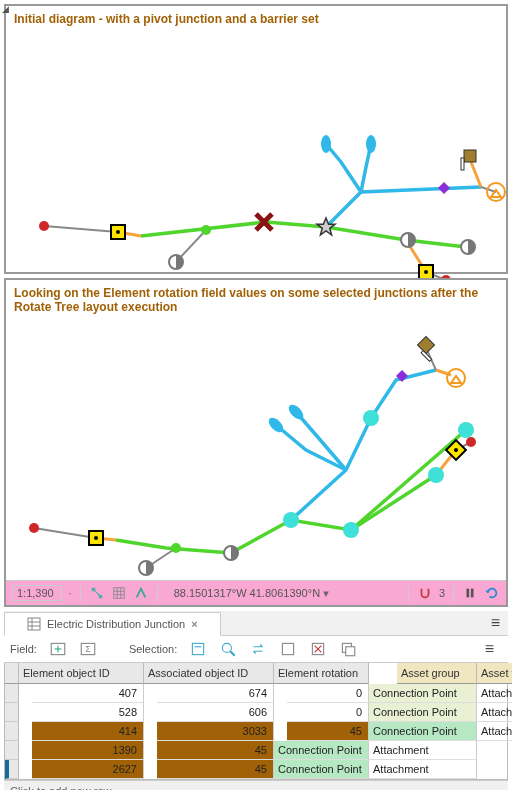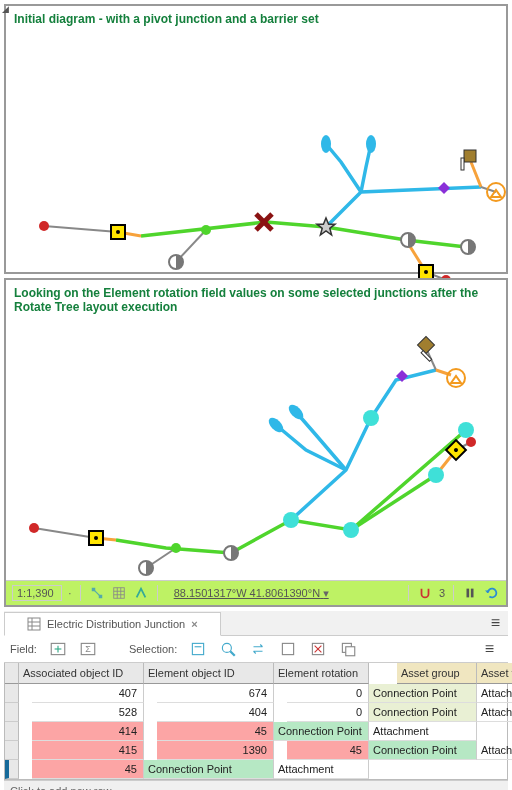--- a/index.html
+++ b/index.html
@@ -1,46 +1,46 @@
 <!DOCTYPE html>
 <html><head>
 <meta charset="utf-8">
 <style>
   * { box-sizing: border-box; margin: 0; padding: 0; }
   body { font-family: "Segoe UI", Tahoma, sans-serif; font-size: 11px; background: #fff; width: 512px; }
   .panel { border: 2px solid #999; margin: 4px; background: #fff; position: relative; }
-  .panel-title { font-weight: bold; font-size: 12px; color: #15803d; padding: 6px 8px; }
+  .panel-title { font-weight: bold; font-size: 12px; color: #a16207; padding: 6px 8px; }
   .diagram-area { position: relative; height: 240px; }
   .diagram-area2 { position: relative; height: 260px; }
-  .toolbar { display: flex; align-items: center; gap: 6px; padding: 4px 6px; border-top: 1px solid #ccc; background: #bef264; font-size: 11px; color: #555; }
+  .toolbar { display: flex; align-items: center; gap: 6px; padding: 4px 6px; border-top: 1px solid #ccc; background: #f9a8d4; font-size: 11px; color: #555; }
   .toolbar .sep { width: 1px; height: 16px; background: #ccc; margin: 0 2px; }
   .toolbar .icn { width: 16px; height: 16px; display: flex; align-items: center; justify-content: center; color: #666; }
   .toolbar .icn svg { width: 14px; height: 14px; }
   .scale-box { border: 1px solid #ccc; padding: 1px 4px; min-width: 50px; display: inline-block; }
-  .coord { flex: 1; text-align: left; padding-left: 8px; text-decoration: underline; }
+  .coord { flex: 1; text-align: left; padding-left: 8px; }
   .dd { color: #666; }
   .tab-bar { display: flex; align-items: center; background: #f1f1f1; border-bottom: 1px solid #ccc; margin: 0 4px; }
   .tab { display: flex; align-items: center; gap: 6px; padding: 4px 22px; background: #fff; border: 1px solid #ccc; border-bottom: 1px solid #fff; position: relative; top: 1px; color: #555; }
   .tab .close { color: #888; font-weight: bold; }
   .tab-grid-icn { width: 14px; height: 14px; }
   .hamb { margin-left: auto; padding: 0 8px; font-size: 16px; color: #444; }
   .field-bar { display: flex; align-items: center; gap: 12px; padding: 4px 6px; border-bottom: 1px solid #ccc; margin: 0 4px; background: #fff; font-size: 11px; color: #555; }
   .field-bar .lbl { font-weight: normal; }
   .field-bar .icn { width: 18px; height: 18px; display: flex; align-items: center; justify-content: center; }
   .grid { margin: 0 4px; border: 1px solid #bbb; border-top: none; }
   .grid-row { display: grid; grid-template-columns: 14px 125px 130px 95px 108px 70px; }
   .hdr .cell { background: #e8e8e8; border-right: 1px solid #bbb; border-bottom: 1px solid #999; padding: 4px 4px; font-size: 11px; color: #333; white-space: nowrap; overflow: hidden; position: relative; }
   .hdr .cell.asset-group { background: #f0e6c0; margin-left: 28px; }
   .hdr .cell.asset-type { background: #f0e6c0; }
   .hdr .rh { background: #e8e8e8; border-right: 1px solid #bbb; border-bottom: 1px solid #999; }
   .tri { position: absolute; left: 2px; top: 4px; font-size: 9px; color: #555; }
   .data .cell { border-right: 1px solid #ccc; border-bottom: 1px solid #ddd; padding: 3px 4px; font-size: 11px; color: #222; white-space: nowrap; overflow: hidden; }
   .data .rh { background: #e8e8e8; border-right: 1px solid #bbb; border-bottom: 1px solid #ccc; }
   .data .num { text-align: right; padding-right: 6px; margin-left: 13px; }
-  .data.hl .cell.c1, .data.hl .cell.c2, .data.hl .cell.c3 { background: #fca5a5; }
+  .data.hl .cell.c1, .data.hl .cell.c2, .data.hl .cell.c3 { background: #a16207; }
   .data .cell.c4 { background: #e9f0d4; }
   .data.hl .cell.c4 { background: #b6e8c4; }
   .data.sel .rh { border-left: 4px solid #166a9a; }
   .footer-row { background: #f0f0f0; padding: 4px 6px; color: #666; font-size: 11px; border-top: 1px solid #ccc; margin: 0 4px 4px 4px; }
   svg { overflow: visible; }
 </style>
 </head>
 <body>
 
 <div class="panel">
@@ -263,59 +263,60 @@
       </svg>
     </span>
   <span class="hamb" style="margin-left:auto">≡</span>
 </div>
 
 <div class="grid">
   <div class="grid-row hdr">
     <div class="rh">
         <span class="tri">◢</span>
       </div>
+    <div class="cell">Element object ID</div>
     <div class="cell">Associated object ID</div>
-    <div class="cell">Element object ID</div>
     <div class="cell">Element rotation</div>
     <div class="cell asset-group">Asset group</div>
     <div class="cell asset-type">Asset type</div>
   </div>
   <div id="grid-body">
       <div class="grid-row data">
         <div class="rh"></div>
         <div class="cell c1 num">407</div>
         <div class="cell c2 num">674</div>
         <div class="cell c3 num">0</div>
         <div class="cell c4">Connection Point</div>
         <div class="cell c5">Attachment</div>
       </div>
       <div class="grid-row data">
         <div class="rh"></div>
         <div class="cell c1 num">528</div>
-        <div class="cell c2 num">404</div>
+        <div class="cell c2 num">606</div>
         <div class="cell c3 num">0</div>
         <div class="cell c4">Connection Point</div>
         <div class="cell c5">Attachment</div>
       </div>
       <div class="grid-row data hl">
         <div class="rh"></div>
         <div class="cell c1 num">414</div>
+        <div class="cell c2 num">3033</div>
         <div class="cell c3 num">45</div>
         <div class="cell c4">Connection Point</div>
         <div class="cell c5">Attachment</div>
       </div>
       <div class="grid-row data hl">
         <div class="rh"></div>
-        <div class="cell c1 num">415</div>
         <div class="cell c2 num">1390</div>
         <div class="cell c3 num">45</div>
         <div class="cell c4">Connection Point</div>
         <div class="cell c5">Attachment</div>
       </div>
       <div class="grid-row data hl sel">
         <div class="rh"></div>
+        <div class="cell c2 num">2627</div>
         <div class="cell c3 num">45</div>
         <div class="cell c4">Connection Point</div>
         <div class="cell c5">Attachment</div>
       </div>
     </div>
 </div>
 <div class="footer-row">Click to add new row.</div>
 
 </body></html>

